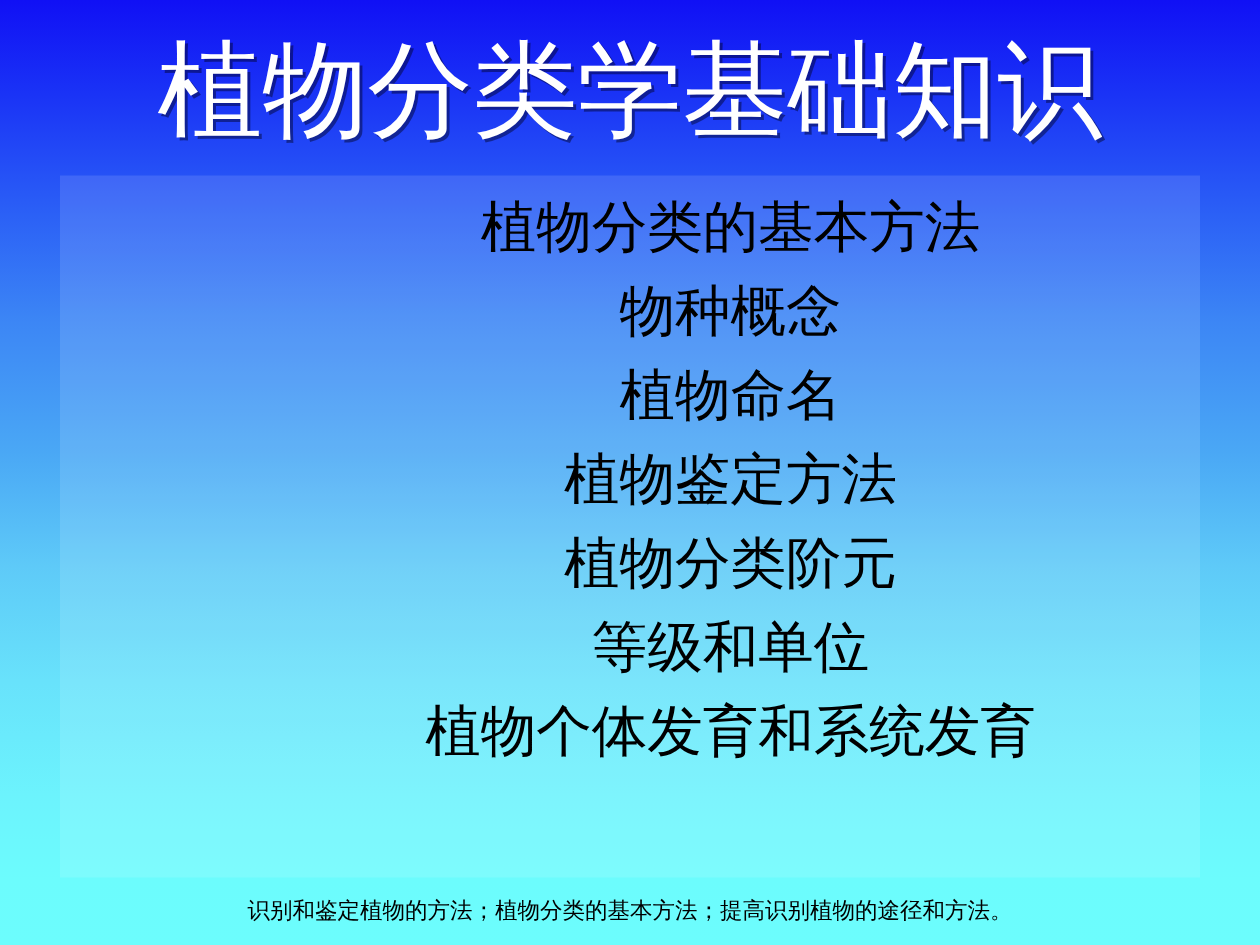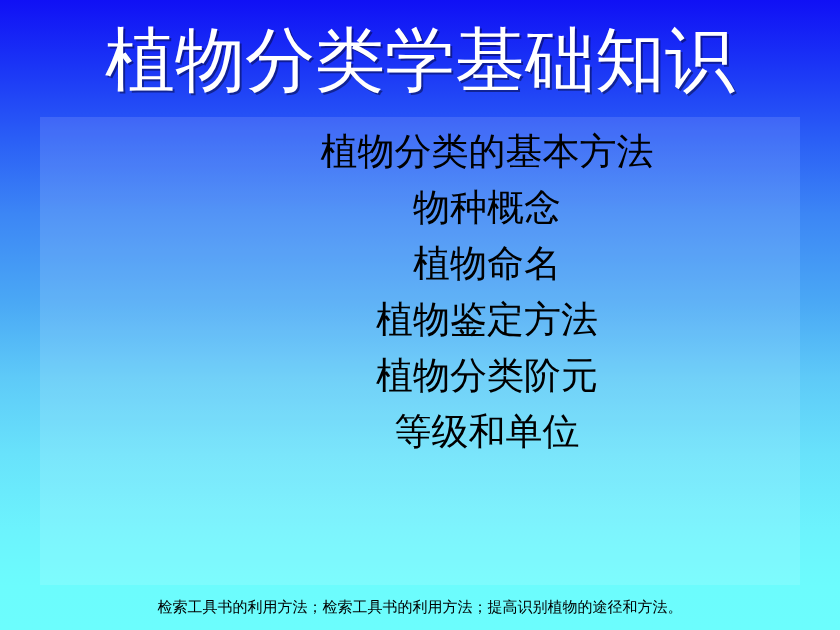--- a/index.html
+++ b/index.html
@@ -94,17 +94,18 @@
 
   <div id="content-box"></div>
 
   <ul id="bullet-list">
     <li>植物分类的基本方法</li>
     <li>物种概念</li>
     <li>植物命名</li>
     <li>植物鉴定方法</li>
     <li>植物分类阶元</li>
     <li>等级和单位</li>
+    <li>植物个体发育和系统发育</li>
   </ul>
 
-  <div id="footer-note">检索工具书的利用方法；检索工具书的利用方法；提高识别植物的途径和方法。</div>
+  <div id="footer-note">识别和鉴定植物的方法；植物分类的基本方法；提高识别植物的途径和方法。</div>
 
 </div>
 
 </body></html>

